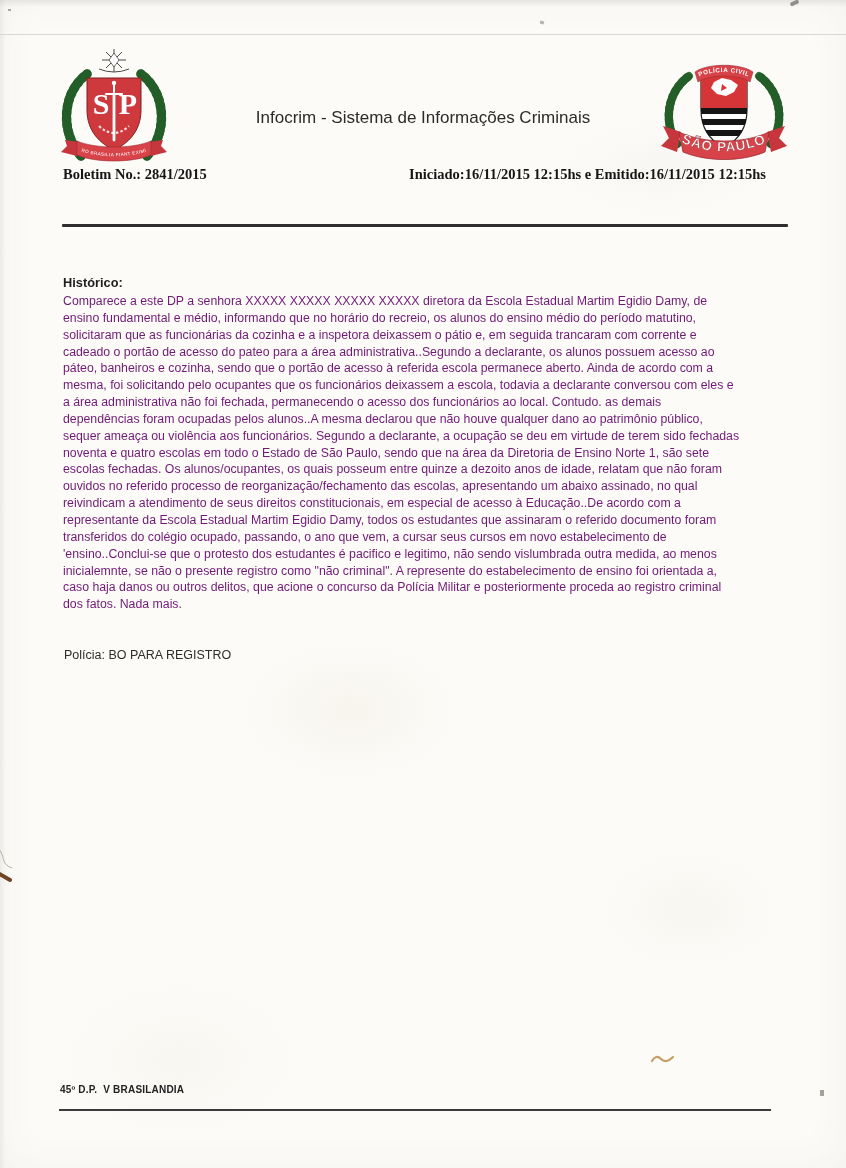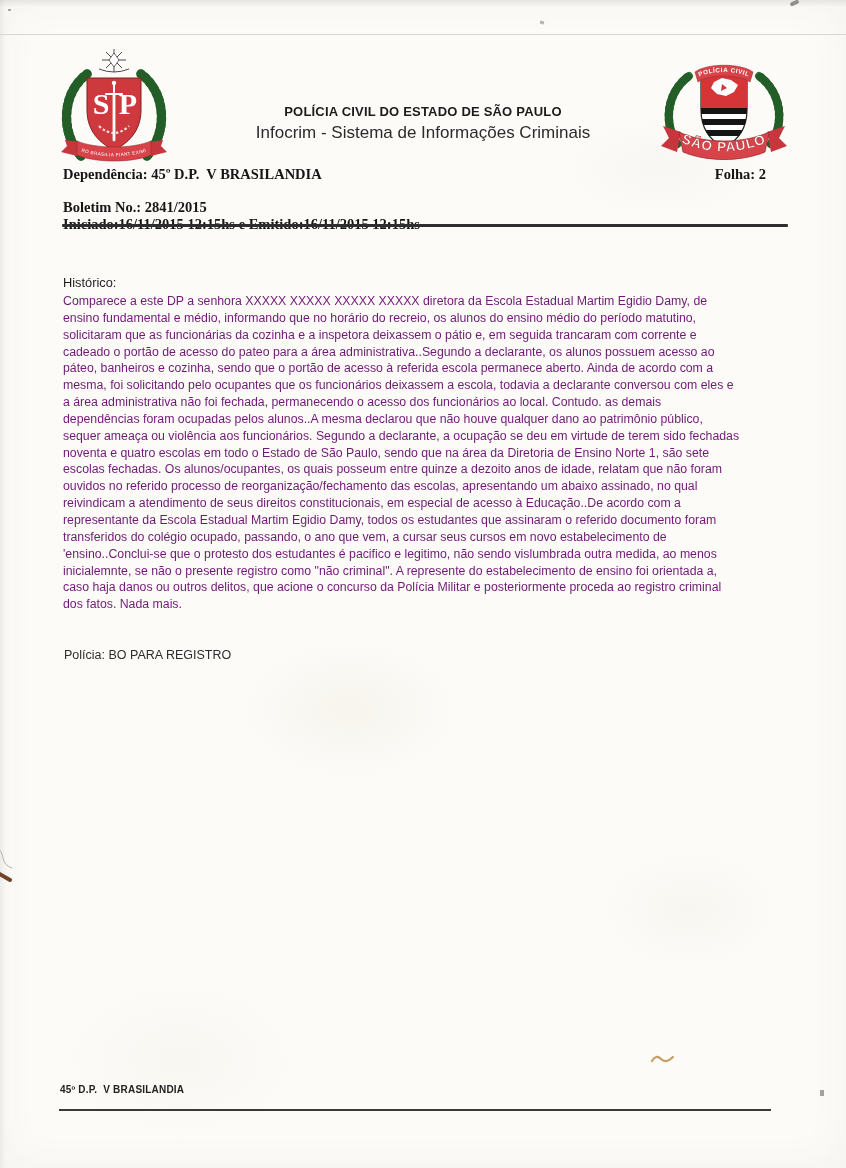--- a/index.html
+++ b/index.html
@@ -19,21 +19,21 @@
   .doc-title{font-size:13px;font-weight:bold;letter-spacing:.2px;color:#1b1b1b;}
   .doc-subtitle{font-size:17px;margin-top:4px;color:#2b2b2b;}
 
   .meta{position:absolute;left:63px;top:166px;width:703px;font-family:"Liberation Serif",serif;
         font-weight:bold;font-size:14.5px;color:#161616;}
   .meta-row{display:flex;justify-content:space-between;white-space:pre;}
   .meta-row + .meta-row{margin-top:16px;flex-direction:column;}
 
   .rule-top{position:absolute;left:62px;top:224px;width:726px;height:3px;background:#2e2e2e;border-radius:1px;}
 
-  .historico-heading{position:absolute;left:63px;top:275px;font-size:12.8px;font-weight:normal;color:#1e1e1e;}
+  .historico-heading{position:absolute;left:63px;top:275px;font-size:12.8px;font-weight:bold;color:#1e1e1e;}
   .historico-lines{position:absolute;left:63px;top:293px;font-size:12.3px;line-height:16.85px;
                    color:#701a75;white-space:pre;}
   .hist-line{height:16.85px;}
 
   .solucao{position:absolute;left:64px;top:648px;font-size:12.5px;color:#2d2d2d;white-space:pre;}
 
   .footer-text{position:absolute;left:60px;top:1084px;font-size:10px;font-weight:bold;
                letter-spacing:.2px;color:#222;white-space:pre;}
   .rule-bottom{position:absolute;left:59px;top:1109px;width:712px;height:2px;background:#3a3a3a;}
 
@@ -106,21 +106,20 @@
       <defs>
           <path id="mottoArc" d="M25,105 C44,112 74,112 93,105"></path>
         </defs>
       <text font-family="Liberation Sans, sans-serif" font-size="4.6" fill="#ffffff" letter-spacing="0.4">
         <textPath href="#mottoArc" startOffset="50%" text-anchor="middle">PRO BRASILIA FIANT EXIMIA</textPath>
       </text>
     </g>
   </svg>
 
   <div class="header-center">
-    <div class="doc-title">POLÍCIA CIVIL DO ESTADO DE SÃO PAULO</div>
     <div class="doc-subtitle">Infocrim - Sistema de Informações Criminais</div>
   </div>
 
   <svg class="emblem-right" viewBox="0 0 130 110">
 
     <g fill="none" stroke-linecap="round">
       <path d="M18,90 C4,68 8,38 30,22" stroke="#35793a" stroke-width="8"></path>
       <path d="M18,90 C4,68 8,38 30,22" stroke="#235d28" stroke-width="8.5" stroke-dasharray="2.5 3.5"></path>
       <path d="M112,90 C126,68 122,38 100,22" stroke="#35793a" stroke-width="8"></path>
       <path d="M112,90 C126,68 122,38 100,22" stroke="#235d28" stroke-width="8.5" stroke-dasharray="2.5 3.5"></path>
@@ -162,24 +161,20 @@
           <path id="spArc" d="M26,90 C53,100 77,100 104,90"></path>
         </defs>
       <text font-family="Liberation Sans, sans-serif" font-weight="bold" font-size="13.5" fill="#ffffff" stroke="#9b2b30" stroke-width="0.4" letter-spacing="1">
         <textPath href="#spArc" startOffset="50%" text-anchor="middle">SÃO PAULO</textPath>
       </text>
     </g>
   </svg>
 
   <div class="meta">
     <div class="meta-row">
-      <span>Dependência: 45º D.P.  V BRASILANDIA</span>
-      <span>Folha: 2</span>
-    </div>
-    <div class="meta-row">
       <span>Boletim No.: 2841/2015</span>
       <span>Iniciado:16/11/2015 12:15hs e Emitido:16/11/2015 12:15hs</span>
     </div>
   </div>
 
   <div class="rule-top"></div>
 
   <div class="historico-heading">Histórico:</div>
   <div class="historico-lines"><div class="hist-line">Comparece a este DP a senhora XXXXX XXXXX XXXXX XXXXX diretora da Escola Estadual Martim Egidio Damy, de</div><div class="hist-line">ensino fundamental e médio, informando que no horário do recreio, os alunos do ensino médio do período matutino,</div><div class="hist-line">solicitaram que as funcionárias da cozinha e a inspetora deixassem o pátio e, em seguida trancaram com corrente e</div><div class="hist-line">cadeado o portão de acesso do pateo para a área administrativa..Segundo a declarante, os alunos possuem acesso ao</div><div class="hist-line">páteo, banheiros e cozinha, sendo que o portão de acesso à referida escola permanece aberto. Ainda de acordo com a</div><div class="hist-line">mesma, foi solicitando pelo ocupantes que os funcionários deixassem a escola, todavia a declarante conversou com eles e</div><div class="hist-line">a área administrativa não foi fechada, permanecendo o acesso dos funcionários ao local. Contudo. as demais</div><div class="hist-line">dependências foram ocupadas pelos alunos..A mesma declarou que não houve qualquer dano ao patrimônio público,</div><div class="hist-line">sequer ameaça ou violência aos funcionários. Segundo a declarante, a ocupação se deu em virtude de terem sido fechadas</div><div class="hist-line">noventa e quatro escolas em todo o Estado de São Paulo, sendo que na área da Diretoria de Ensino Norte 1, são sete</div><div class="hist-line">escolas fechadas. Os alunos/ocupantes, os quais posseum entre quinze a dezoito anos de idade, relatam que não foram</div><div class="hist-line">ouvidos no referido processo de reorganização/fechamento das escolas, apresentando um abaixo assinado, no qual</div><div class="hist-line">reivindicam a atendimento de seus direitos constitucionais, em especial de acesso à Educação..De acordo com a</div><div class="hist-line">representante da Escola Estadual Martim Egidio Damy, todos os estudantes que assinaram o referido documento foram</div><div class="hist-line">transferidos do colégio ocupado, passando, o ano que vem, a cursar seus cursos em novo estabelecimento de</div><div class="hist-line">'ensino..Conclui-se que o protesto dos estudantes é pacifico e legitimo, não sendo vislumbrada outra medida, ao menos</div><div class="hist-line">inicialemnte, se não o presente registro como "não criminal". A represente do estabelecimento de ensino foi orientada a,</div><div class="hist-line">caso haja danos ou outros delitos, que acione o concurso da Polícia Militar e posteriormente proceda ao registro criminal</div><div class="hist-line">dos fatos. Nada mais.</div></div>
 

